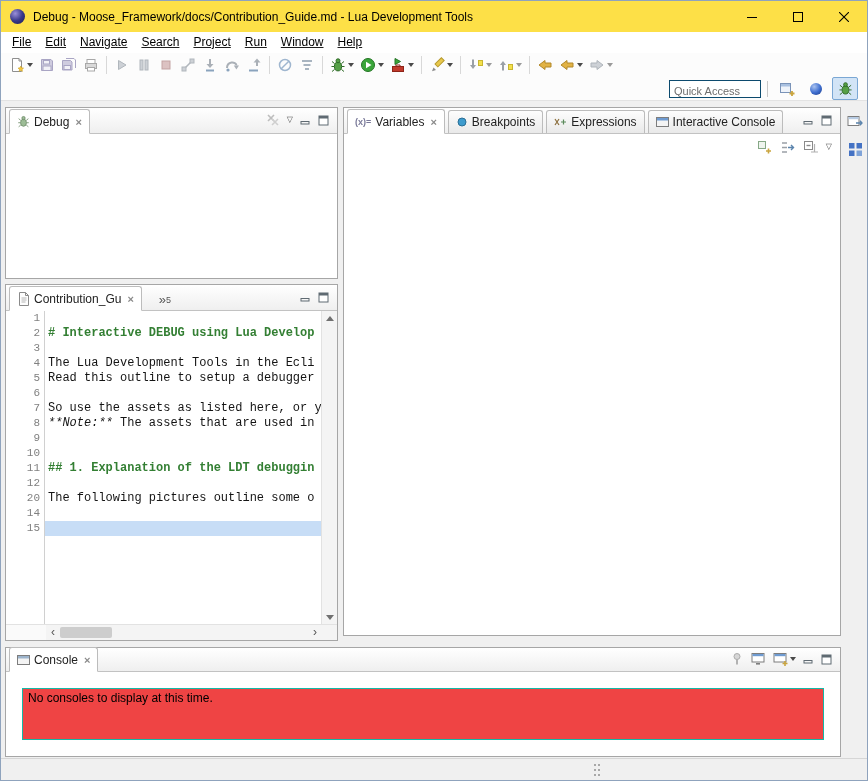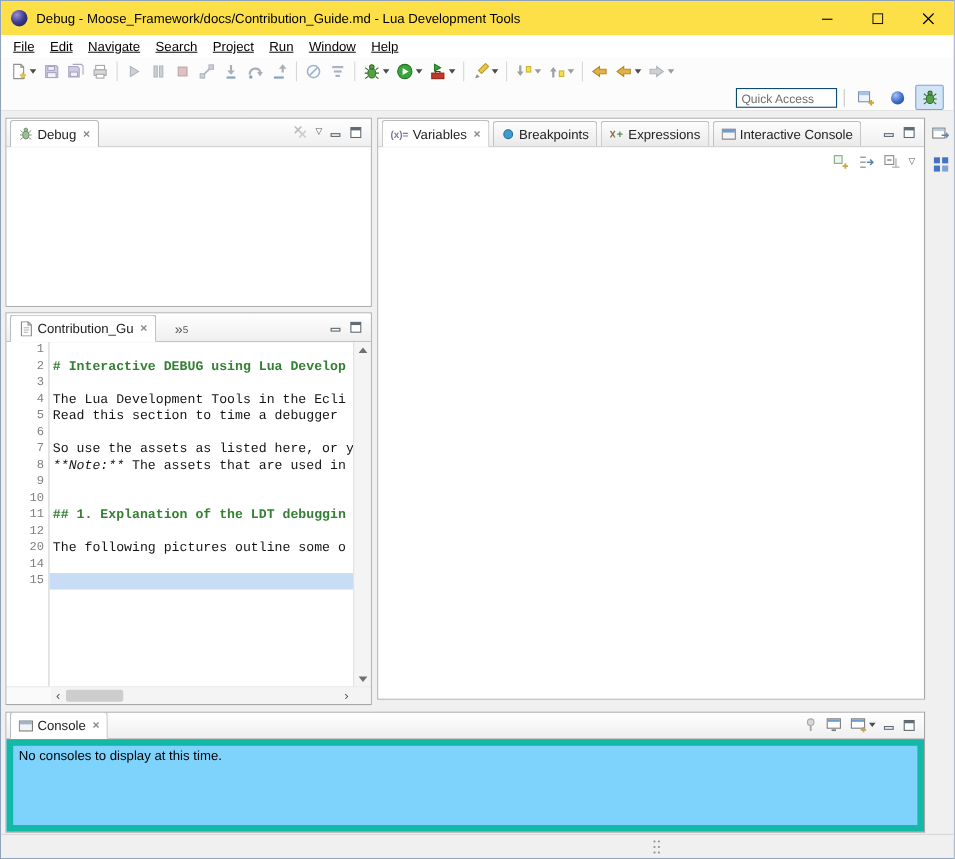--- a/index.html
+++ b/index.html
@@ -78,21 +78,21 @@
   .harrow{width:14px;height:15px;display:flex;align-items:center;justify-content:center;color:#555;font-size:12px;line-height:15px;}
   .hthumb{width:52px;height:11px;background:#cdcdcd;border-radius:2px;}
   .hs-corner{width:15px;background:#f4f4f4;}
 
   
   .subtoolbar{height:26px;min-height:26px;background:#fff;display:flex;justify-content:flex-end;align-items:center;gap:8px;padding:0 8px;}
   .panel-content{flex:1;background:#fff;}
 
   
   .console-tabbar{height:24px;min-height:24px;}
-  .console-content{flex:1;border:6px solid #14b8a6;background:#7dd3fc;margin:0;padding:2px 5px;font-size:12px;color:#000;}
+  .console-content{flex:1;border:1px solid #14b8a6;background:#ef4444;margin:16px;padding:2px 5px;font-size:12px;color:#000;}
 
   
   .fast-strip{position:absolute;right:0;top:0;width:24px;height:660px;background:#f0f0f0;display:flex;flex-direction:column;align-items:center;padding-top:10px;box-sizing:border-box;gap:8px;}
   .strip-btn{width:20px;height:20px;display:flex;align-items:center;justify-content:center;}
 
   
   .statusbar{position:absolute;left:0;right:0;bottom:0;height:21px;background:#f0f0f0;border-top:1px solid #d6d6d6;}
   .grip{position:absolute;left:592px;top:4px;}
 </style>
 </head>
@@ -400,21 +400,21 @@
             <div class="ln">12</div>
             <div class="ln">20</div>
             <div class="ln">14</div>
             <div class="ln">15</div>
           </div>
         <div class="code">
             <div class="code-line">​</div>
             <div class="code-line"><span class="seg-header"># Interactive DEBUG using Lua Develop</span></div>
             <div class="code-line">​</div>
             <div class="code-line"><span class="seg-plain">The Lua Development Tools in the Ecli</span></div>
-            <div class="code-line"><span class="seg-plain">Read this section to time a debugger</span></div>
+            <div class="code-line"><span class="seg-plain">Read this outline to setup a debugger</span></div>
             <div class="code-line">​</div>
             <div class="code-line"><span class="seg-plain">So use the assets as listed here, or y</span></div>
             <div class="code-line"><span class="seg-em">**Note:**</span><span class="seg-plain"> The assets that are used in</span></div>
             <div class="code-line">​</div>
             <div class="code-line">​</div>
             <div class="code-line"><span class="seg-header">## 1. Explanation of the LDT debuggin</span></div>
             <div class="code-line">​</div>
             <div class="code-line"><span class="seg-plain">The following pictures outline some o</span></div>
             <div class="code-line">​</div>
             <div class="code-line current">​</div>

